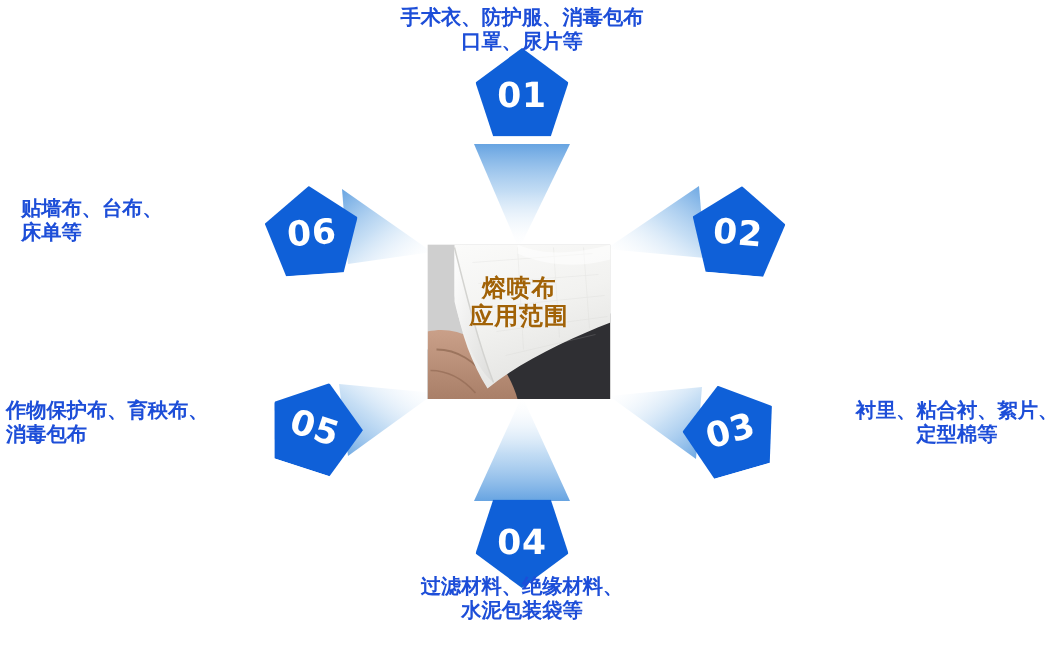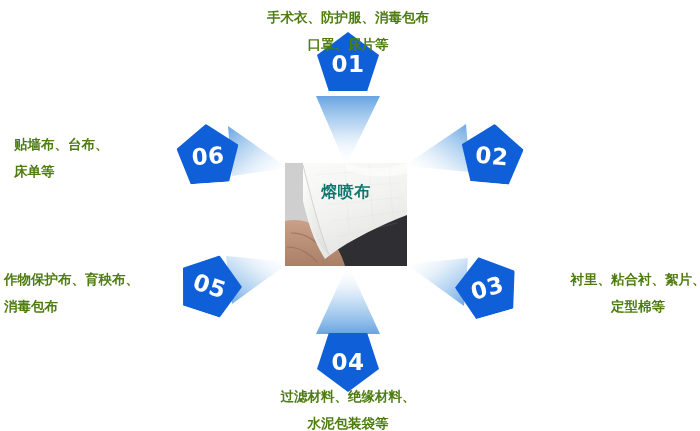--- a/index.html
+++ b/index.html
@@ -34,21 +34,21 @@
     background: #e9e9e9;
   }
   .center-photo svg { display: block; }
 
   .center-caption {
     position: absolute;
     left: 285px;
     top: 182px;
     width: 122px;
     text-align: center;
-    color: #0f766e;
+    color: #a16207;
     font-weight: bold;
     font-size: 16px;
     line-height: 19px;
     letter-spacing: 0.5px;
     text-shadow: 0 0 2px rgba(255,255,255,0.55);
     pointer-events: none;
   }
 
   .pent {
     position: absolute;
@@ -72,24 +72,24 @@
     letter-spacing: 0.5px;
     padding-top: 2px;
     box-sizing: border-box;
   }
 
   .beam { position: absolute; }
 
   
   .cap {
     position: absolute;
-    color: #4d7c0f;
+    color: #1d4ed8;
     font-size: 13.5px;
     font-weight: bold;
-    line-height: 27px;
+    line-height: 16px;
     white-space: pre-line;
   }
   .cap.c-center { text-align: center; }
   .cap.c-left   { text-align: left; }
   .cap.c-right  { text-align: center; }
 </style>
 </head>
 <body>
 
 <div id="infographic">
@@ -181,20 +181,21 @@
           <path d="M84,2 L88,62"></path>
           <path d="M104,2 L108,56"></path>
       </g>
 
       <path d="M60,0 C78,8 100,6 122,0 L122,10 C100,16 78,14 60,6 Z" fill="#ffffff" opacity="0.55"></path>
     </svg>
   </div>
 
   <div class="center-caption">
     <div>熔喷布</div>
+    <div>应用范围</div>
   </div>
 
   <div class="pent" style="left:317px; top:32px;">
     <div class="num">01</div>
   </div>
   <div class="cap c-center" style="left:223px; top:4px; width:250px;">手术衣、防护服、消毒包布
 口罩、尿片等</div>
 
   <div class="pent" style="left:461px; top:124px; transform:rotate(5deg);">
     <div class="num">02</div>

